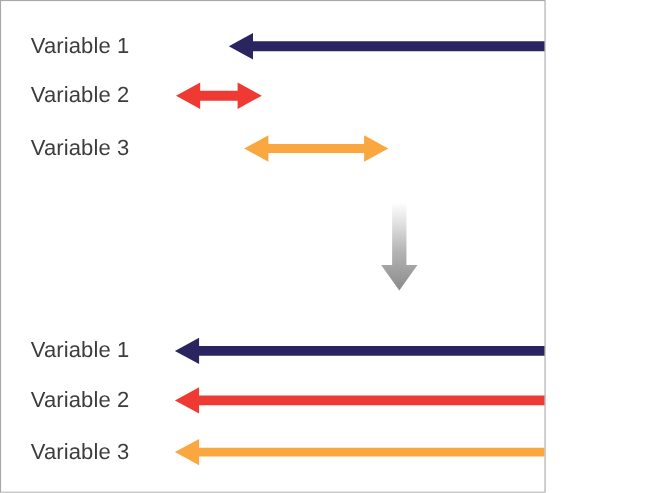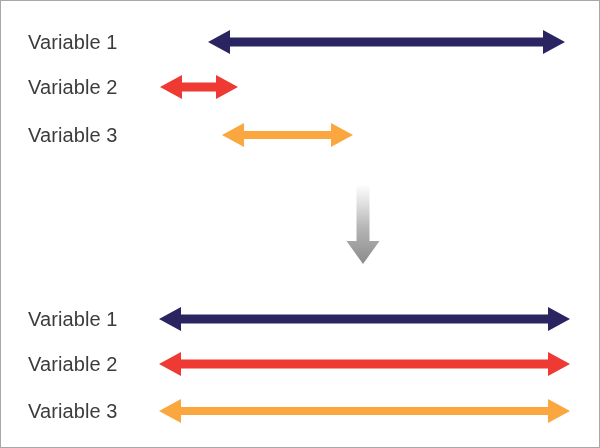--- a/index.html
+++ b/index.html
@@ -5,21 +5,21 @@
   html, body {
     margin: 0;
     padding: 0;
     background: #ffffff;
   }
   body {
     font-family: "Liberation Sans", sans-serif;
   }
   #figure {
     position: relative;
-    width: 600px;
+    width: 496px;
     height: 448px;
     background: #ffffff;
     box-sizing: border-box;
     border: 1px solid #a8a8a8;
     overflow: hidden;
   }
   .label {
     position: absolute;
     left: 27px;
     font-size: 20px;

